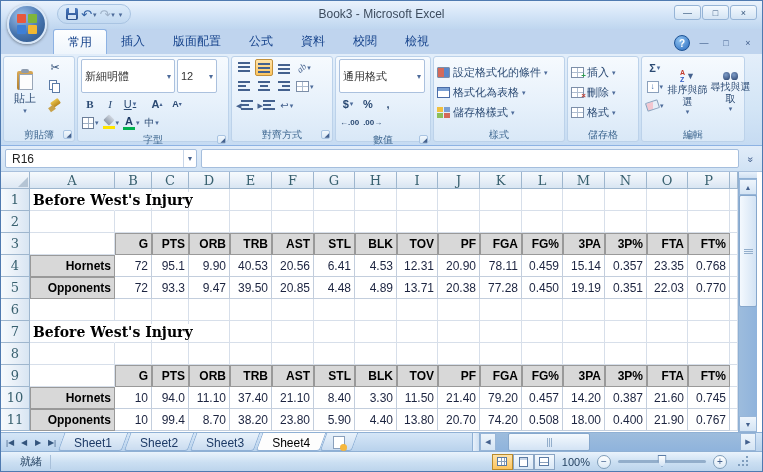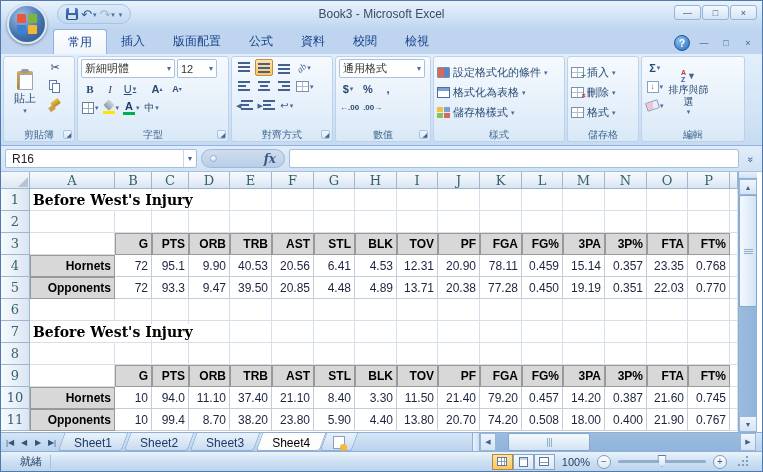--- a/index.html
+++ b/index.html
@@ -34,21 +34,21 @@
 .ribbon{height:92px;flex:none;background:linear-gradient(#e3eefa,#d3e5f6 60%,#c6dbf2);border-bottom:1px solid #8db2e3;display:flex;gap:2px;padding:2px 2px 3px 2px}
 .rgroup{border:1px solid #bcd2ea;border-radius:3px;background:linear-gradient(#f6fafe,#e7f1fb 55%,#d9e8f7);display:flex;flex-direction:column;flex:none}
 .rbody{flex:1;padding:2px 3px;display:flex;gap:3px}
 .rlabel{height:13px;font-size:10px;color:#3e6790;display:flex;align-items:center;justify-content:center;position:relative;flex:none}
 .launcher{position:absolute;right:2px;bottom:2px;width:9px;height:9px;border:1px solid #a9c4e2;border-radius:2px;font-size:6px;color:#44618e;display:flex;align-items:flex-end;justify-content:flex-end;line-height:1;cursor:pointer;background:linear-gradient(#f2f8fd,#d8e7f5)}
 .col{display:flex;flex-direction:column;gap:2px}
 .row{display:flex;align-items:center;gap:2px}
 .sb{min-width:18px;height:17px;display:inline-flex;align-items:center;justify-content:center;border-radius:2px;font-size:11px;color:#2b4a73;cursor:pointer;padding:0 1px}
 .sb .dd{font-size:7px;color:#4d6b9a;margin-left:1px}
 .sb.active{background:linear-gradient(#ffe3a9,#fdc55e);border:1px solid #c2913c}
-.combo{background:#fff;border:1px solid #abc1de;border-radius:2px;font-size:11px;display:flex;align-items:center;height:19px;padding:0 3px;color:#333;cursor:pointer}
+.combo{background:#fff;border:1px solid #abc1de;border-radius:2px;font-size:11px;display:flex;align-items:center;height:34px;padding:0 3px;color:#333;cursor:pointer}
 .combo .dd{margin-left:auto;font-size:8px;color:#4d6b9a;padding-left:3px}
 .bigbtn{display:flex;flex-direction:column;align-items:center;justify-content:center;gap:1px;width:36px;border-radius:3px;cursor:pointer;font-size:11px;color:#2b4a73}
 .bigbtn .dd{font-size:7px;color:#4d6b9a}
 .listbtn{display:flex;align-items:center;gap:3px;font-size:11px;color:#2b4a73;height:19px;cursor:pointer;white-space:nowrap}
 .listbtn .dd{font-size:7px;color:#4d6b9a}
 
 .ic-clip{width:16px;height:19px;background:linear-gradient(#d8a958,#b07f2e);border-radius:2px;position:relative}
 .ic-clip:before{content:"";position:absolute;left:2px;top:3px;width:12px;height:14px;background:#fdfdfd;border:1px solid #9aa7b8}
 .ic-clip:after{content:"";position:absolute;left:4px;top:-2px;width:8px;height:4px;background:#8e9bac;border-radius:2px}
 .ic-copy{width:13px;height:13px;position:relative;display:inline-block}
@@ -490,37 +490,41 @@
           <span class="ic-sort">
               <span class="az">
                 <b>A</b>
                 <b>Z</b>
               </span>
               <span class="ic-funnel">▼</span>
             </span>
           <span class="twoline">排序與篩選</span>
           <span class="dd">▾</span>
         </div>
+        <div class="bigbtn" style="width:42px">
+          <span class="ic-bino">
+              <i></i>
+              <i></i>
+            </span>
+          <span class="twoline">尋找與選取</span>
+          <span class="dd">▾</span>
+        </div>
       </div>
       <div class="rlabel">
           <span>編輯</span>
         </div>
     </div>
 
   </div>
 
   <div class="fbar">
     <div class="namebox">
         <span>R16</span>
         <span class="dd">▾</span>
       </div>
-    <div class="fx-pill">
-      <span class="dot"></span>
-      <span class="fx">fx</span>
-    </div>
     <div class="finput"></div>
     <div class="fexpand">
         <span>»</span>
       </div>
   </div>
 
   <div class="gridwrap">
     <div class="grid" id="grid">
         <div class="g-row">
           <div class="g-corner"></div>

